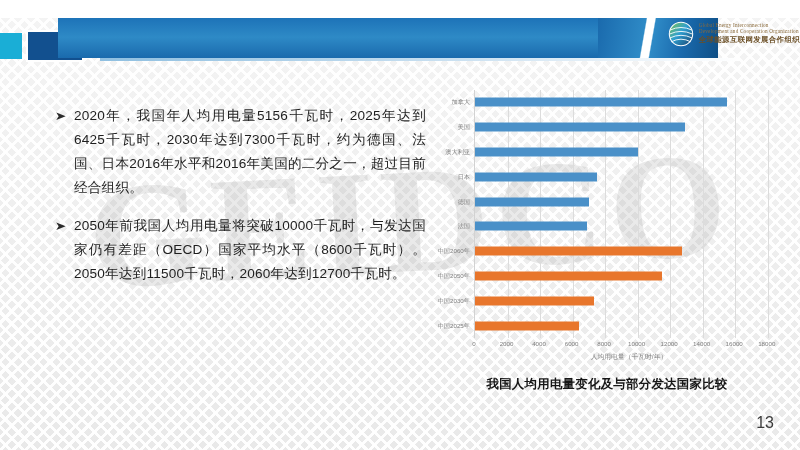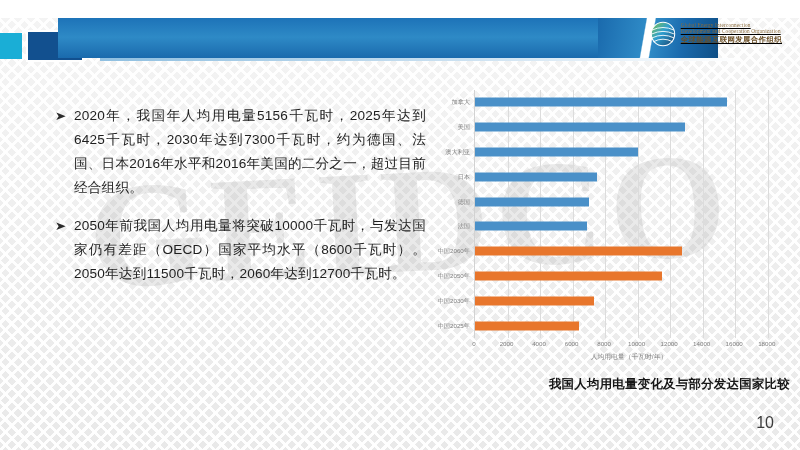--- a/index.html
+++ b/index.html
@@ -49,21 +49,21 @@
     position:absolute;left:72px;top:24px;
     font-size:21px;font-weight:700;color:#ffffff;letter-spacing:1px;
     z-index:4;text-shadow:0 1px 1px rgba(0,0,0,.25);
   }
   #title-underline{
     position:absolute;left:100px;top:58px;width:640px;height:3px;
     background:linear-gradient(90deg,#8fbfe0 0%,#cfe3f2 60%,#ffffff 100%);
   }
   
   #logo{
-    position:absolute;right:18px;top:14px;height:40px;display:flex;align-items:center;gap:5px;z-index:5;text-decoration:underline;
+    position:absolute;right:0;top:14px;height:40px;display:flex;align-items:center;gap:5px;z-index:5;
   }
   #logo-mark{width:26px;height:26px;flex:0 0 26px;}
   #logo-texts{display:flex;flex-direction:column;justify-content:center;line-height:1.15;}
   .logo-en{font-size:5.2px;color:#8a6a3a;letter-spacing:.2px;white-space:nowrap;
            font-family:"Liberation Serif","DejaVu Serif",serif;}
   .logo-cn{font-size:7.4px;color:#6b4f26;font-weight:700;letter-spacing:.4px;white-space:nowrap;margin-top:1px;}
   
   #body-text{position:absolute;left:56px;top:104px;width:370px;}
   .bullet-row{display:flex;align-items:flex-start;margin-bottom:14px;}
   .bullet-mark{
@@ -90,21 +90,21 @@
   #xaxis{position:absolute;left:50px;top:256px;right:6px;height:14px;}
   .xtick{
     position:absolute;top:0;font-size:6.2px;color:#7f7f7f;
     transform:translateX(-50%);white-space:nowrap;
   }
   #xlabel{
     position:absolute;left:50px;right:6px;top:268px;text-align:center;
     font-size:6.8px;color:#7f7f7f;white-space:nowrap;
   }
   #chart-caption{
-    position:absolute;left:424px;top:376px;width:366px;text-align:right;
+    position:absolute;left:424px;top:376px;width:366px;text-align:center;
     font-size:12.4px;font-weight:700;color:#161616;letter-spacing:.3px;
   }
   #page-number{
     position:absolute;right:26px;bottom:18px;
     font-size:16px;color:#3c3c3c;font-family:"Liberation Sans",sans-serif;
   }
 </style>
 </head>
 <body>
 
@@ -197,14 +197,14 @@
         <div class="xtick" style="left: 162.632px;">10000</div>
         <div class="xtick" style="left: 195.158px;">12000</div>
         <div class="xtick" style="left: 227.684px;">14000</div>
         <div class="xtick" style="left: 260.211px;">16000</div>
         <div class="xtick" style="left: 292.737px;">18000</div>
       </div>
     <div id="xlabel">人均用电量（千瓦时/年）</div>
   </div>
 
   <div id="chart-caption">我国人均用电量变化及与部分发达国家比较</div>
-  <div id="page-number">10</div>
+  <div id="page-number">13</div>
 </div>
 
 </body></html>

